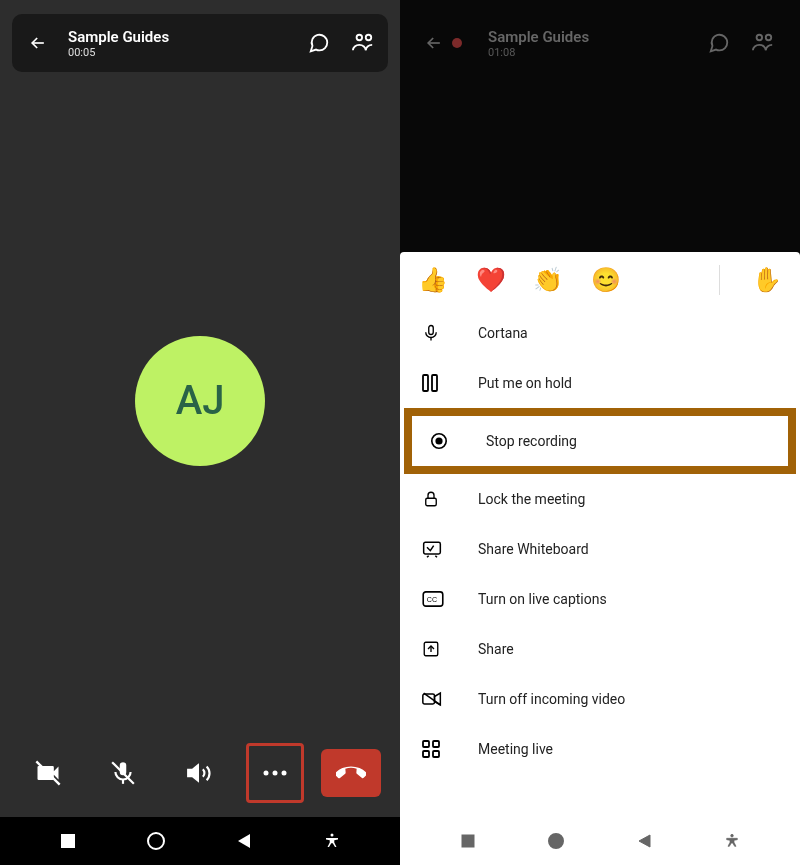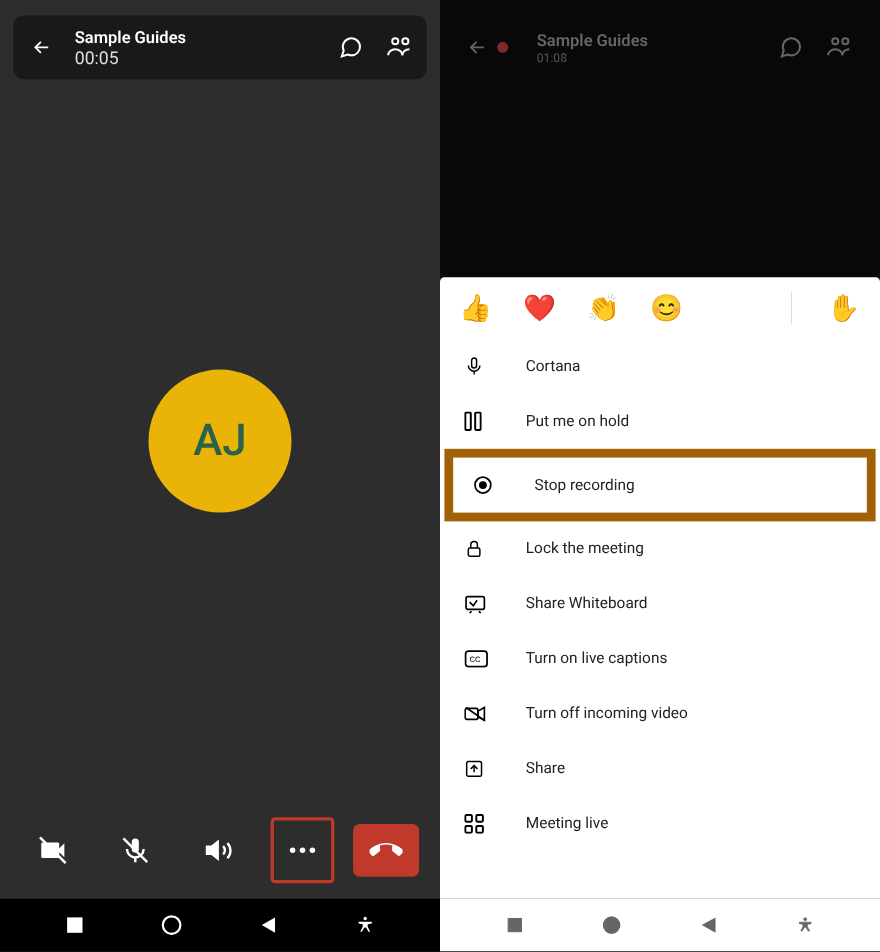--- a/index.html
+++ b/index.html
@@ -25,33 +25,33 @@
     border-radius: 10px;
     height: 58px;
     display: flex;
     align-items: center;
     padding: 0 12px;
     color: #fff;
   }
   .top-card .back { width: 28px; height: 28px; display:flex; align-items:center; justify-content:center; }
   .top-card .titlebox { margin-left: 16px; flex: 1; }
   .top-card .titlebox .name { font-weight: 600; font-size: 15px; }
-  .top-card .titlebox .dur { font-size: 16px; opacity: 0.85; }
+  .top-card .titlebox .dur { font-size: 11px; opacity: 0.85; }
   .top-card .right { display: flex; align-items:center; gap: 20px; }
   .ico { display:inline-flex; align-items:center; justify-content:center; }
   .ico svg { display:block; }
   .call-area {
     flex: 1;
     display:flex;
     align-items:center;
     justify-content:center;
   }
   .avatar {
     width: 130px; height: 130px; border-radius: 50%;
-    background: #eab308;
+    background: #bef264;
     display:flex; align-items:center; justify-content:center;
     font-size: 40px; font-weight: 500; color: #2a6347;
   }
   .bottom-bar {
     height: 88px;
     display:flex;
     align-items:center;
     justify-content: space-around;
     padding: 0 10px;
     background: #2d2d2d;
@@ -341,38 +341,38 @@
           <svg width="22" height="16" viewBox="0 0 24 18" fill="none" stroke="#000" stroke-width="1.8">
               <rect x="1" y="1" width="22" height="16" rx="3"></rect>
               <text x="5" y="12" font-size="8" font-family="Arial" fill="#000" stroke="none">CC</text>
             </svg>
         </span>
         <span>Turn on live captions</span>
       </div>
 
       <div class="mitem">
         <span class="micon">
+          <svg width="18" height="18" viewBox="0 0 24 24" fill="none" stroke="#000" stroke-width="1.8">
+              <rect x="3" y="3" width="18" height="18" rx="2"></rect>
+              <path d="M12 16V8"></path>
+              <path d="M8 12l4-4 4 4"></path>
+            </svg>
+        </span>
+        <span>Share</span>
+      </div>
+
+      <div class="mitem">
+        <span class="micon">
           <svg width="20" height="16" viewBox="0 0 24 18" fill="none" stroke="#000" stroke-width="1.8">
               <rect x="1" y="3" width="14" height="12" rx="2"></rect>
               <polygon points="15,6 22,2 22,16 15,12"></polygon>
               <line x1="2" y1="2" x2="22" y2="16"></line>
             </svg>
         </span>
         <span>Turn off incoming video</span>
-      </div>
-
-      <div class="mitem">
-        <span class="micon">
-          <svg width="18" height="18" viewBox="0 0 24 24" fill="none" stroke="#000" stroke-width="1.8">
-              <rect x="3" y="3" width="18" height="18" rx="2"></rect>
-              <path d="M12 16V8"></path>
-              <path d="M8 12l4-4 4 4"></path>
-            </svg>
-        </span>
-        <span>Share</span>
       </div>
 
 
       <div class="mitem">
         <span class="micon">
           <svg width="18" height="18" viewBox="0 0 18 18" fill="none" stroke="#000" stroke-width="1.8">
               <rect x="1" y="1" width="6" height="6" rx="1"></rect>
               <rect x="11" y="1" width="6" height="6" rx="1"></rect>
               <rect x="1" y="11" width="6" height="6" rx="1"></rect>
               <rect x="11" y="11" width="6" height="6" rx="1"></rect>

